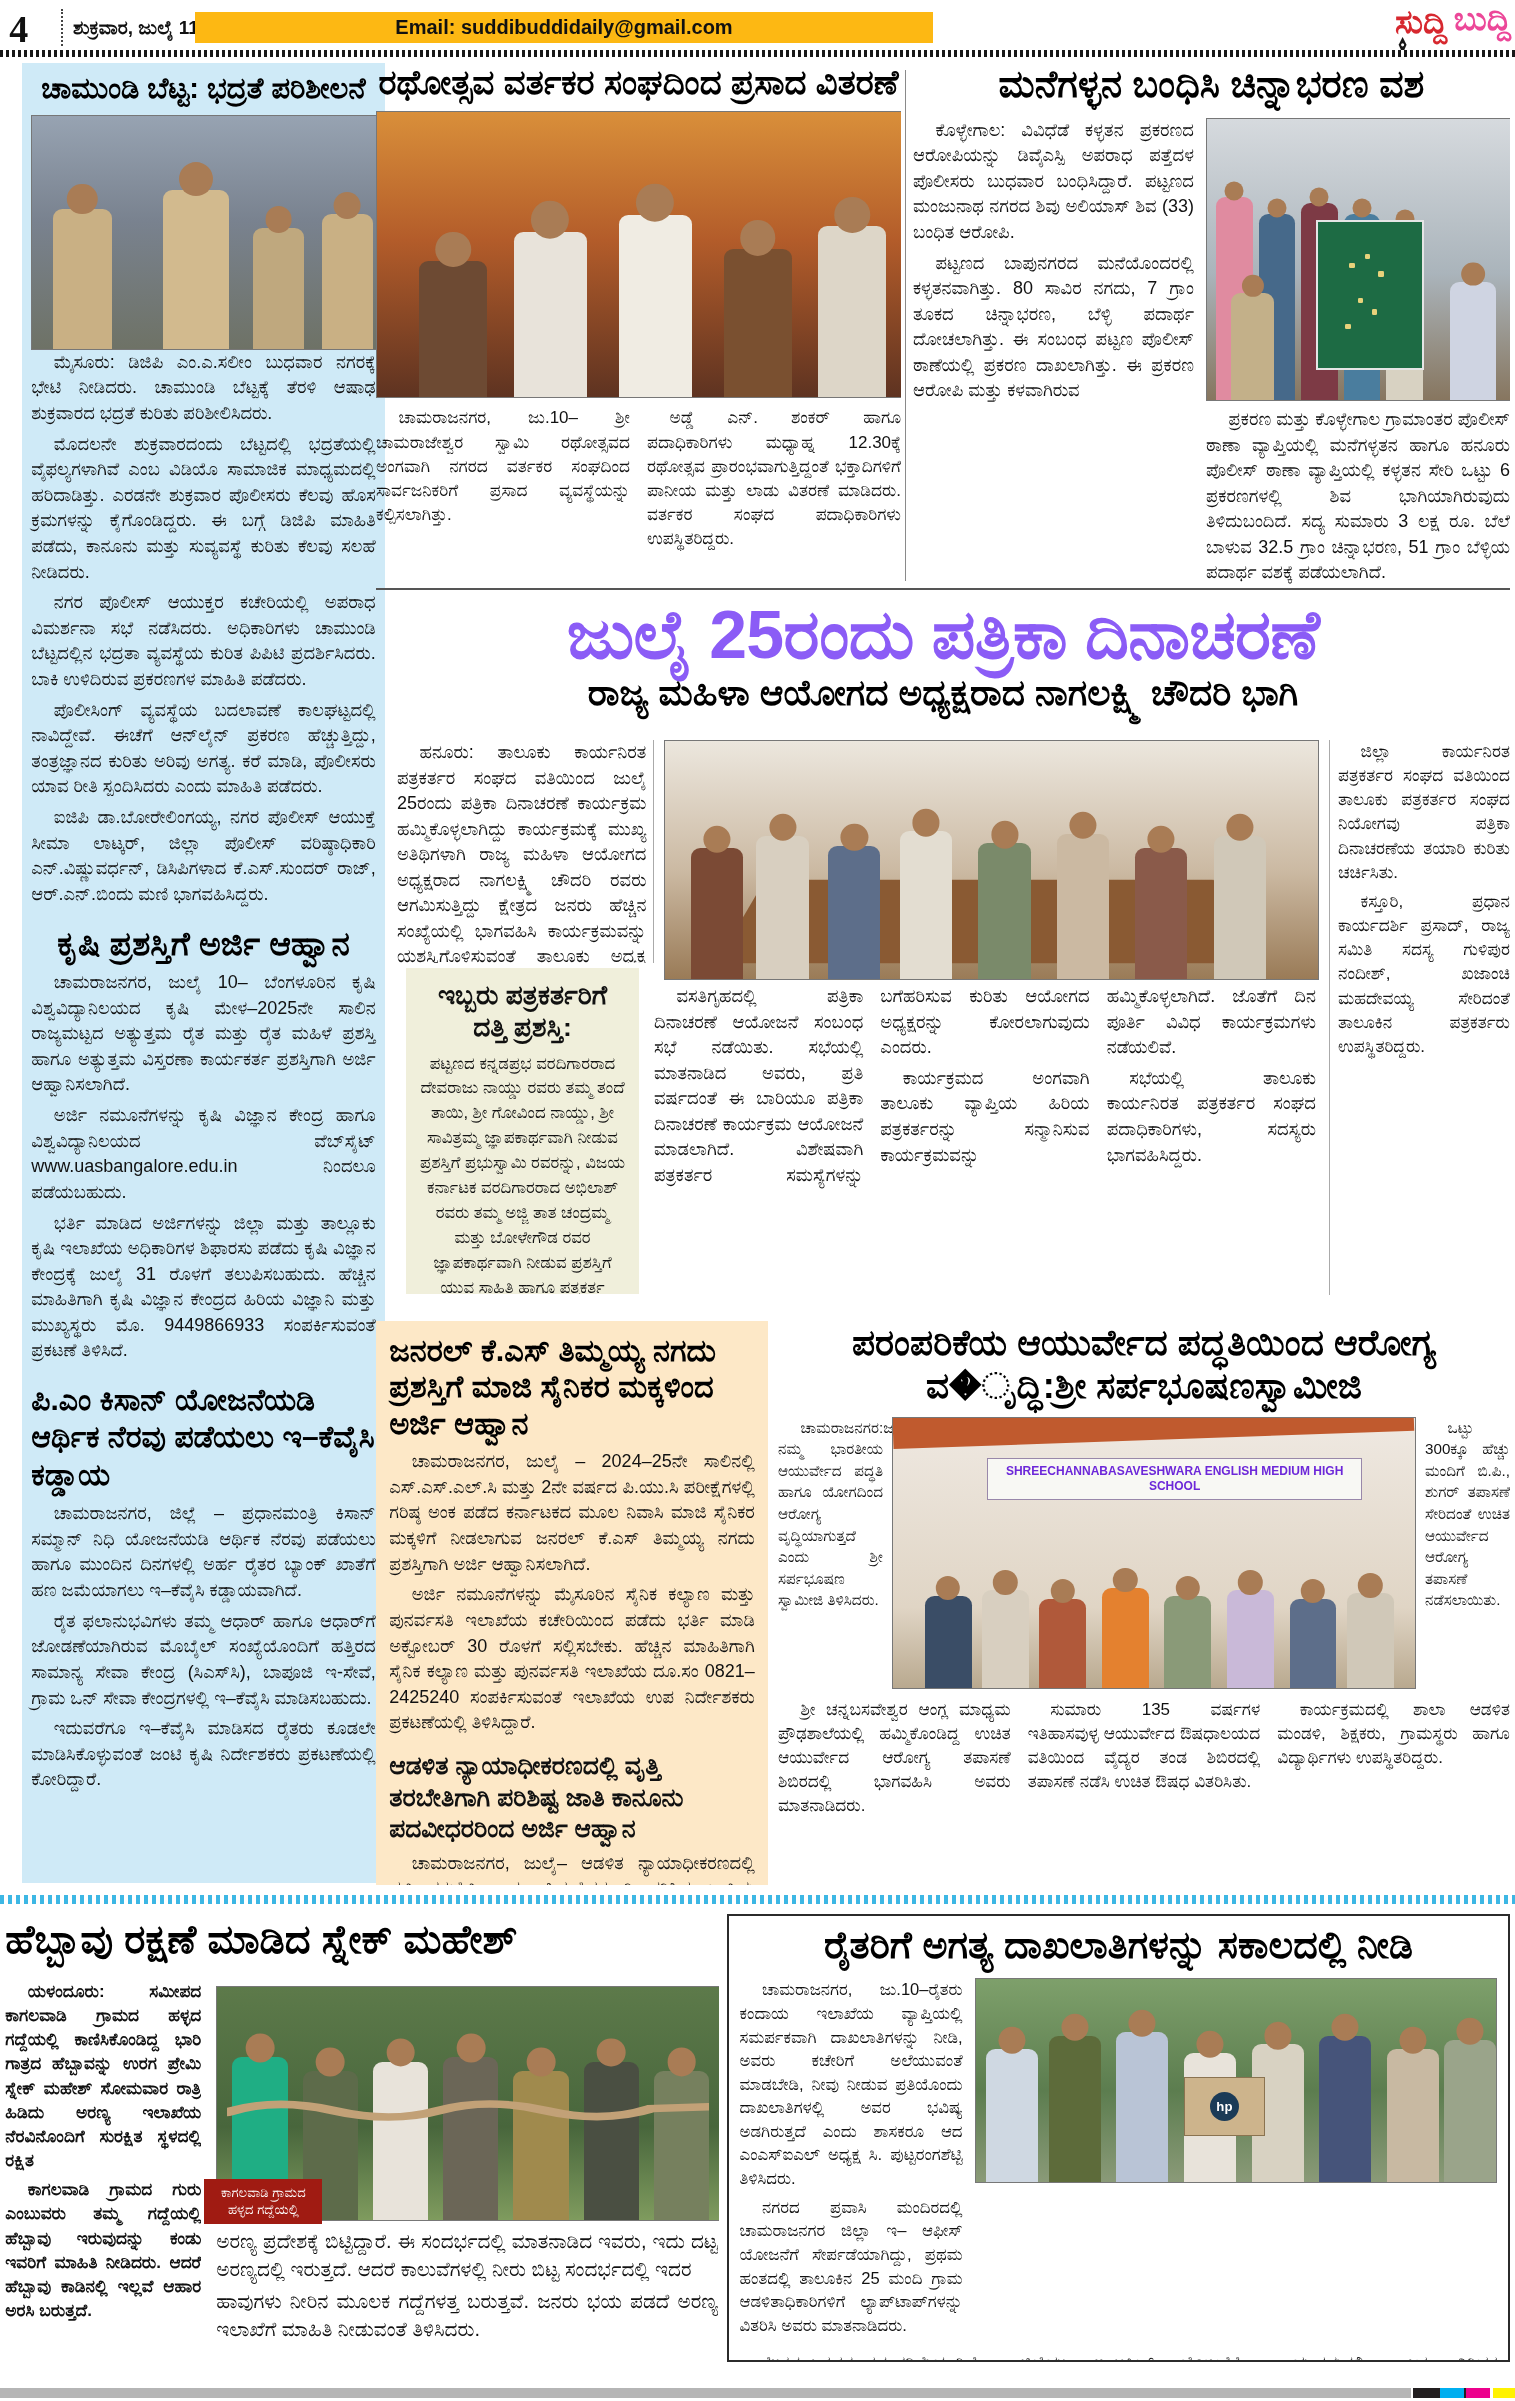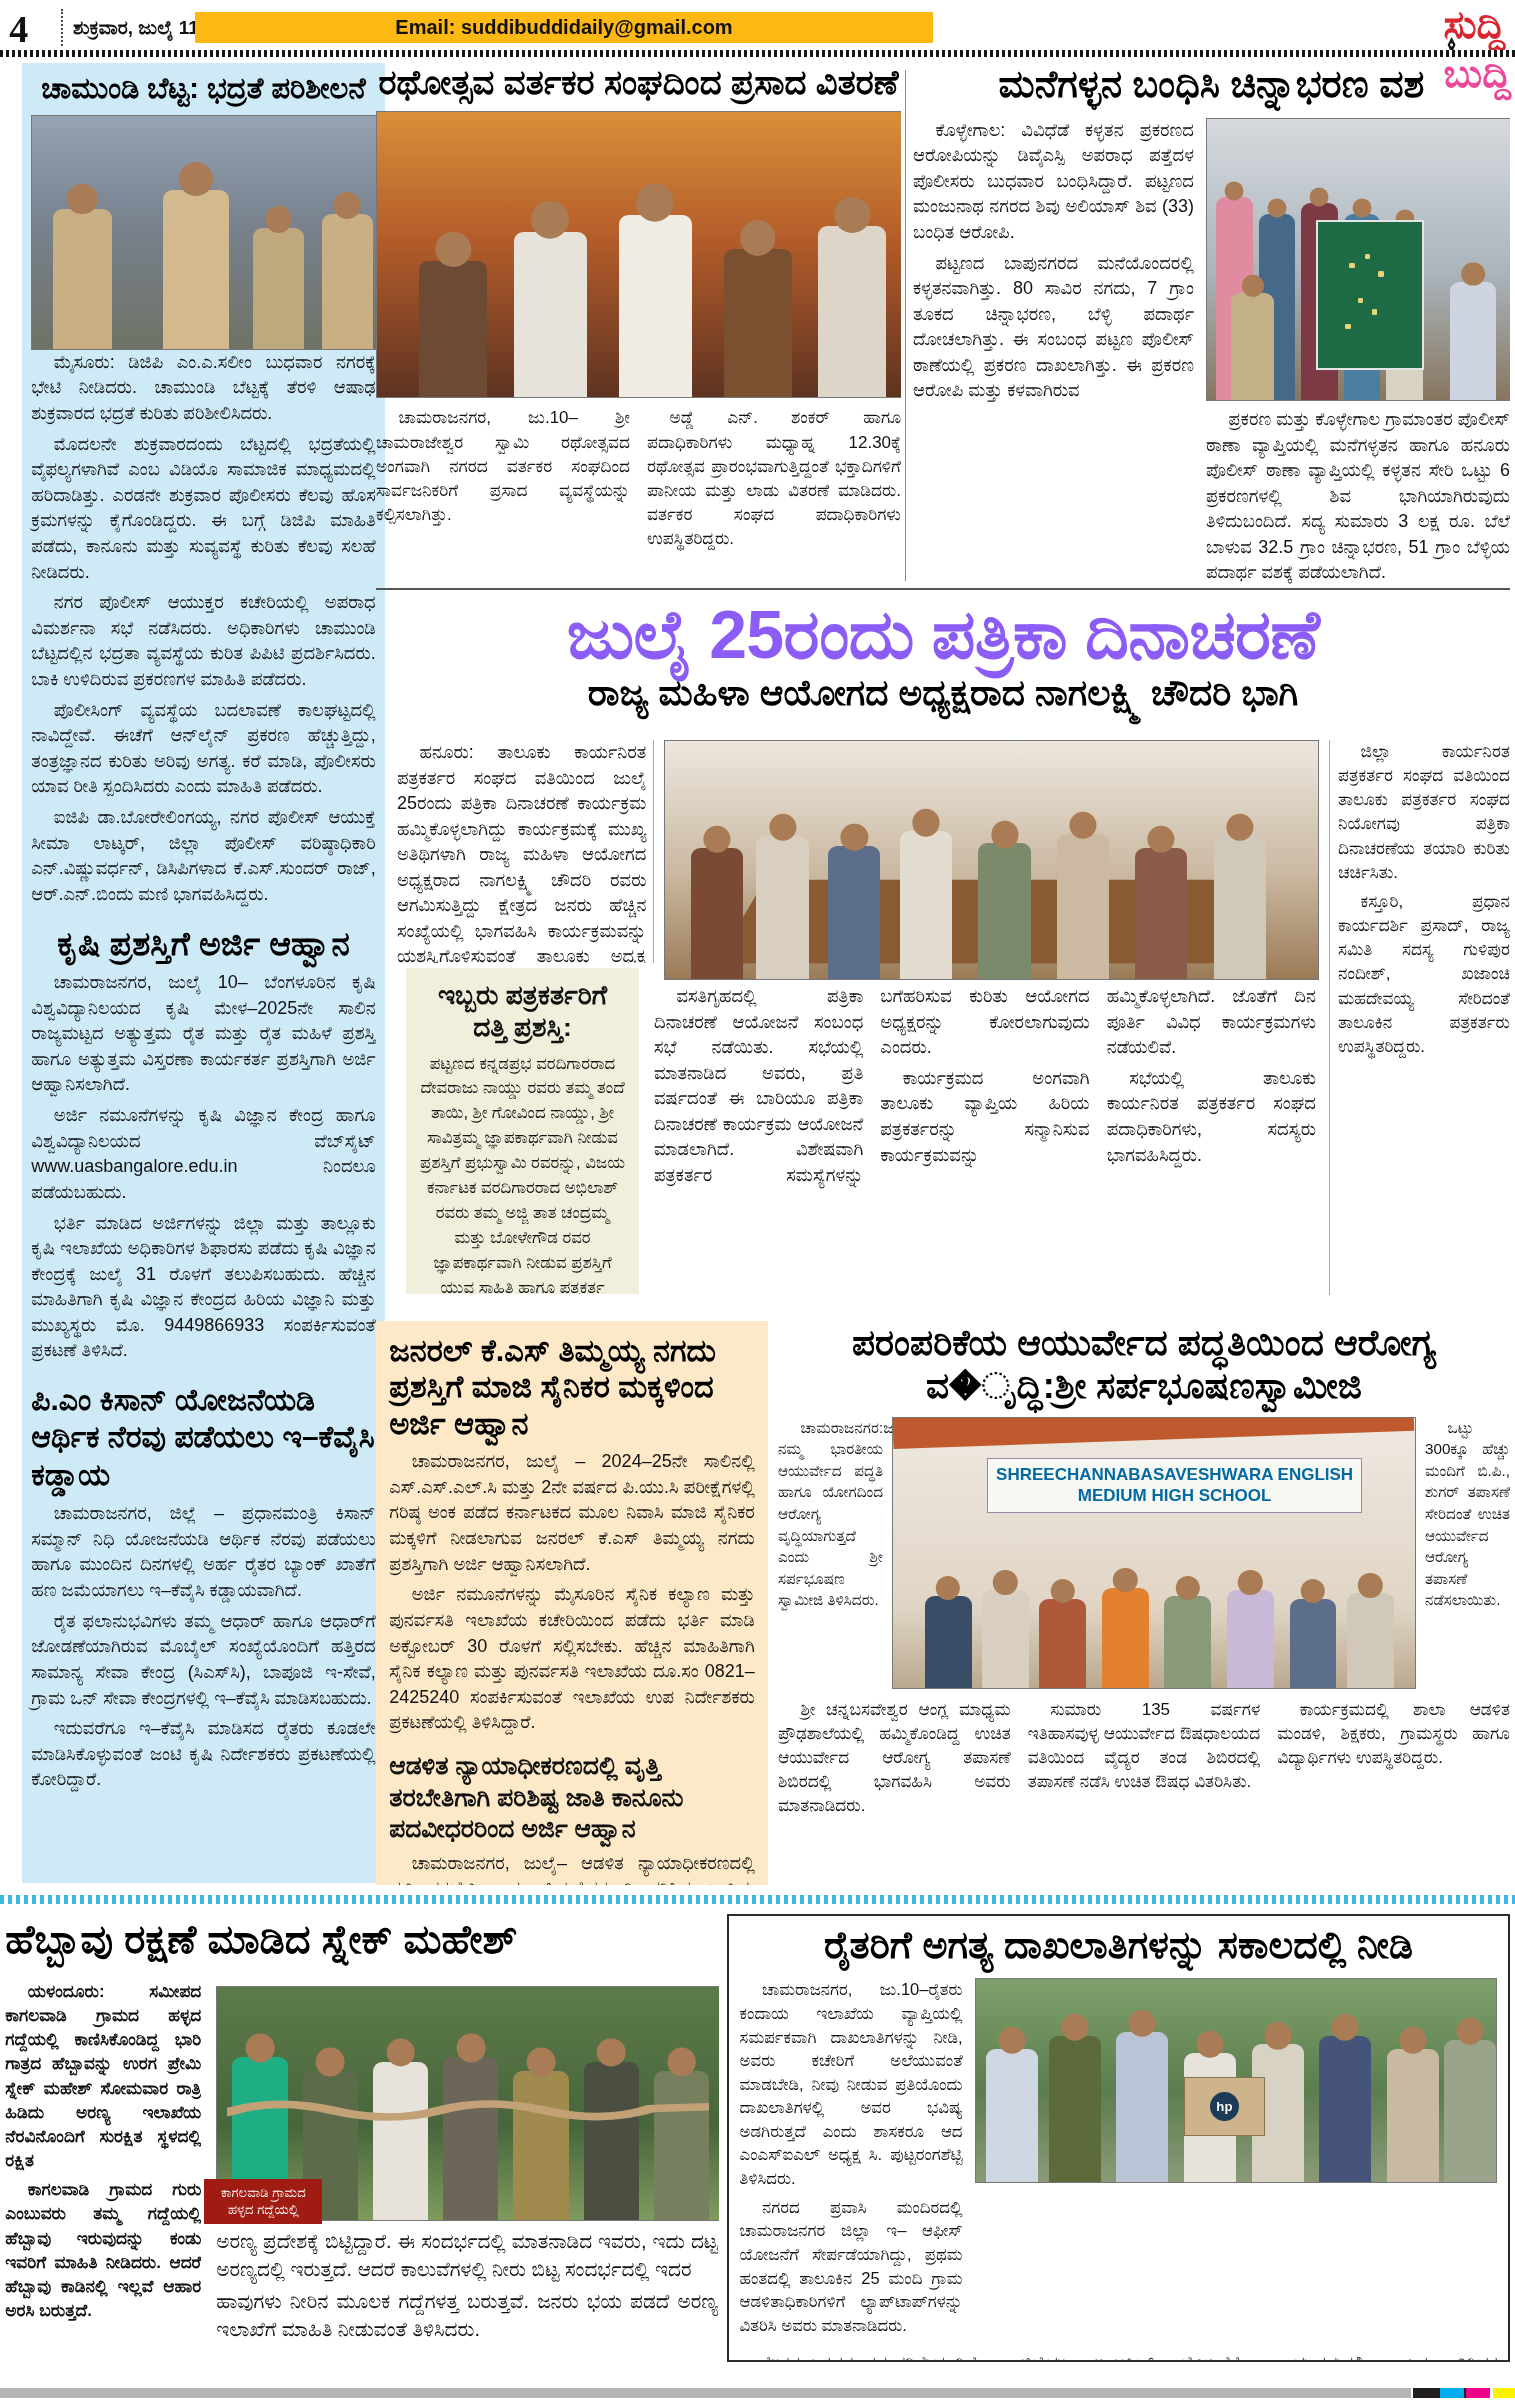--- a/index.html
+++ b/index.html
@@ -4,21 +4,21 @@
 <style>
   html,body{margin:0;padding:0;background:#e8e8e8;}
   #page{position:relative;width:1515px;height:2401px;background:#ffffff;
         font-family:"Liberation Sans","DejaVu Sans",sans-serif;color:#111;overflow:hidden;}
   
   .pgnum{position:absolute;left:9.3px;top:6.6px;font-size:38px;font-weight:900;font-family:"Liberation Serif",serif;}
   .pgnum-rule{position:absolute;left:61px;top:9.3px;width:0;height:37px;border-left:2px dotted #444;}
   .pgdate{position:absolute;left:73px;top:17px;font-size:19px;font-weight:700;}
   .emailbar{position:absolute;left:195px;top:12px;width:738px;height:30.5px;background:#fdb813;
             display:flex;align-items:center;justify-content:center;font-size:20px;font-weight:800;color:#111;}
-  .masthead{position:absolute;right:4px;top:2.6px;display:flex;gap:6.6px;align-items:flex-start;font-size:39px;font-weight:900;flex-direction:column;}
+  .masthead{position:absolute;right:4px;top:2.6px;display:flex;gap:6.6px;align-items:flex-start;font-size:33px;font-weight:900;}
   .masthead .red{color:#d7282f;position:relative;}
   .masthead .blk{color:#ec4899;font-family:Liberation Mono, monospace;}
   .nib{position:absolute;left:1.3px;top:34px;width:13.2px;height:17px;}
   .barcode{position:absolute;left:0;top:50px;width:1515px;height:7.3px;
            background:repeating-linear-gradient(90deg,#171717 0 2.6px,#ffffff 2.6px 6px);}
   
   .art h2{margin:0;color:#000;}
   .b p{margin:0 0 5.3px;text-align:justify;text-indent:22.5px;line-height:1.42;}
   .photo{position:relative;overflow:hidden;background:#9aa;border:0.7px solid #777;}
   .pr{position:absolute;bottom:0;border-radius:9.3px 9.3px 0 0;}
@@ -73,21 +73,21 @@
   
   #ayur{position:absolute;left:778px;top:1321px;width:732px;height:564px;overflow:hidden;}
   #ayur h2{font-size:36px;text-align:center;line-height:1.2;margin-bottom:9.3px;}
   #ayur .row{display:flex;gap:9.3px;}
   #ayur .scol{width:105px;flex:none;font-size:15.2px;}
   #ayur .rcol{width:85px;flex:none;font-size:15.2px;}
   #ayur .photo{flex:1;height:270px;background:linear-gradient(180deg,#efe9e2,#e0d5c5 70%,#b9a98f);}
   #ayur .b3{margin-top:9.3px;font-size:17px;height:172px;overflow:hidden;}
   .roof{position:absolute;left:0;top:0;width:100%;height:30.5px;background:#c05a2e;transform:rotate(-2deg);transform-origin:left;}
   .sign{position:absolute;left:18%;top:40px;width:70%;background:#f8f8f4;border:1.3px solid #98a;
-        color:#0369a1;font-weight:900;font-size:17px;text-align:center;padding:5.3px 4px;line-height:1.25;}
+        color:#6d28d9;font-weight:900;font-size:12px;text-align:center;padding:5.3px 4px;line-height:1.25;}
   
   .strip{position:absolute;left:0;top:1895px;width:1515px;height:9.3px;
          background:repeating-linear-gradient(90deg,#3db7e4 0 4px,#ffffff 4px 8px);}
   #snake{position:absolute;left:5.3px;top:1914px;width:714px;height:472px;overflow:hidden;}
   #snake h2{font-size:40px;margin:2.6px 0 12px;}
   #snake .c1{position:absolute;left:0;top:66px;width:196px;height:397px;font-size:17px;overflow:hidden;font-weight:bold;}
   #snake .photo{position:absolute;left:211px;top:72px;width:502px;height:233px;
                 background:linear-gradient(180deg,#5d7a4a,#48663c 60%,#7f9b5e);}
   #snake .lbl{position:absolute;left:199px;top:265px;width:118px;background:#a01b12;color:#fff;
               font-size:13.2px;line-height:1.3;padding:5.3px;box-sizing:border-box;z-index:3;text-align:center;}

